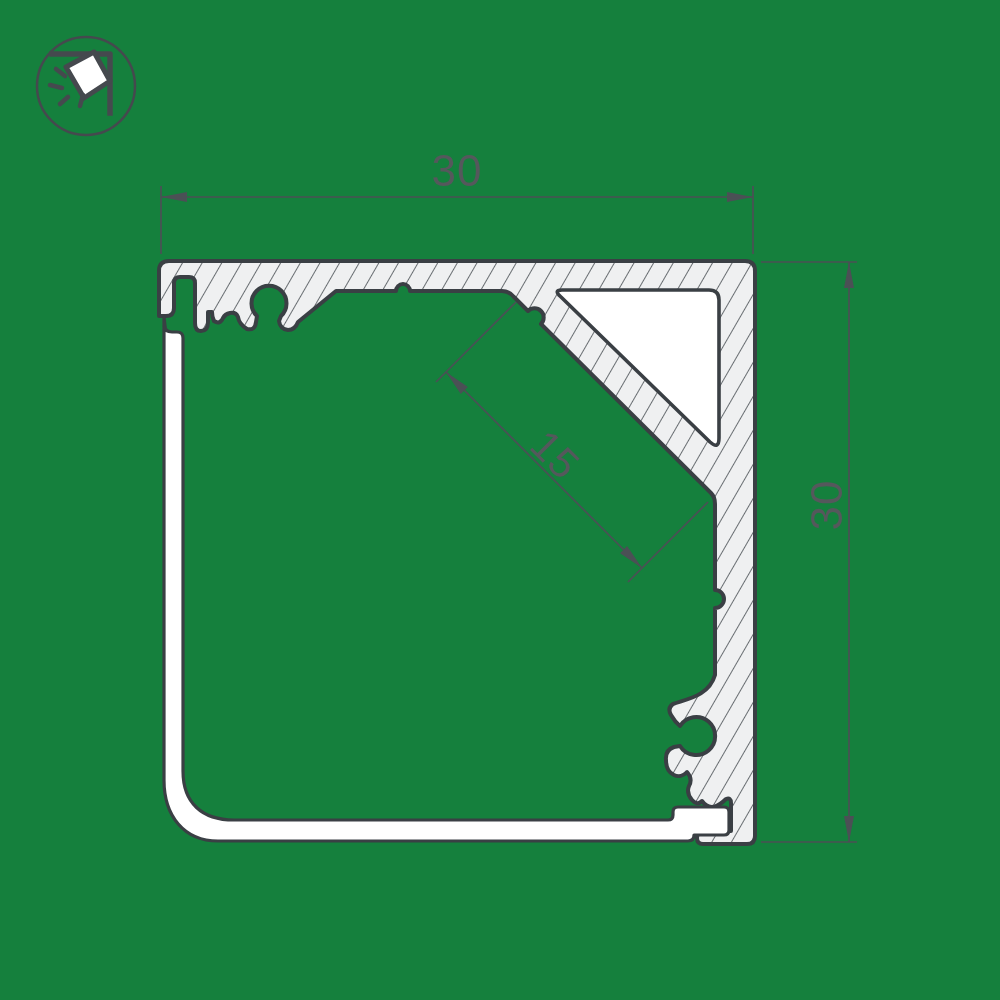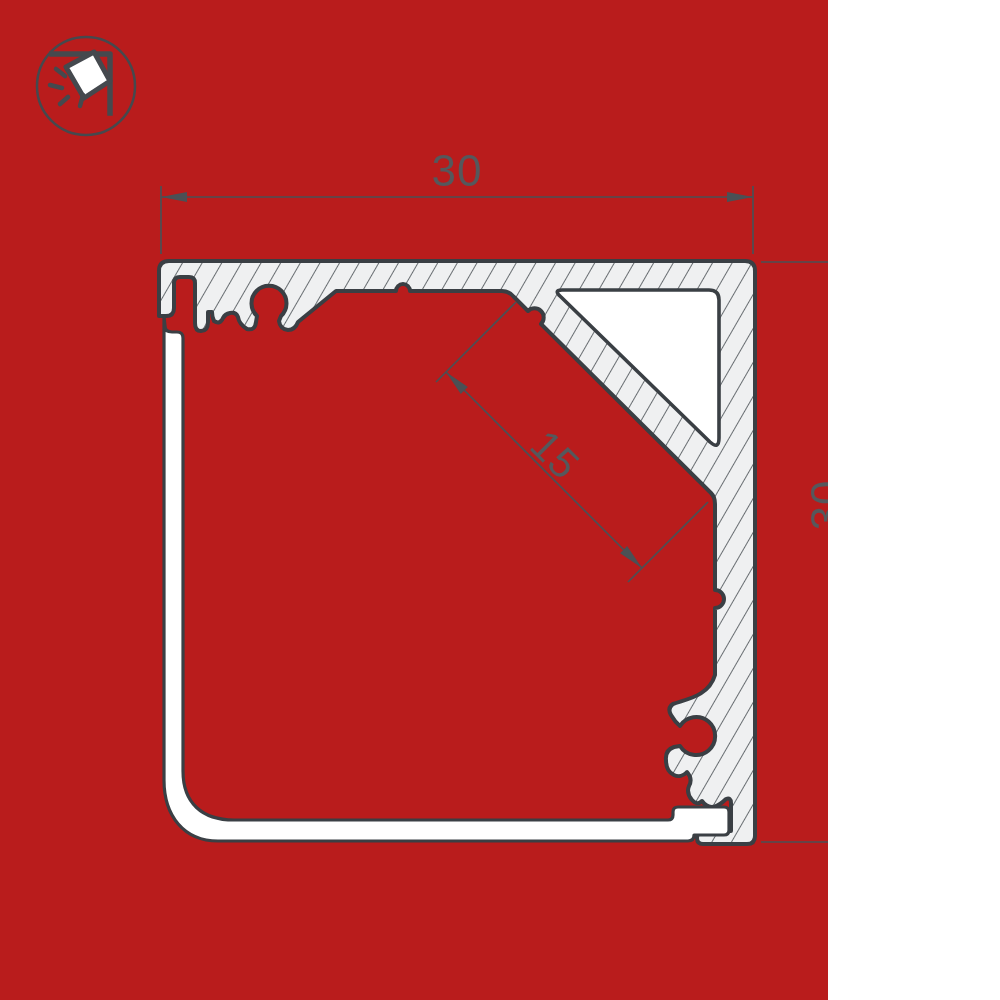--- a/index.html
+++ b/index.html
@@ -1,19 +1,19 @@
 <!DOCTYPE html>
 <html><head>
 <meta charset="utf-8">
 <style>
   html,body{margin:0;padding:0;background:#ffffff;}
   .stage{
     position:relative;
-    width:828px;height:1000px;
-    background:#b91c1c;
+    width:1000px;height:1000px;
+    background:#15803d;
     font-family:"Liberation Sans", sans-serif;
     overflow:hidden;
   }
   svg{display:block;}
   .dim-text{
     font-family:"Liberation Sans", sans-serif;
     font-size:44px;
     letter-spacing:1px;
     fill:#55585c;
   }

